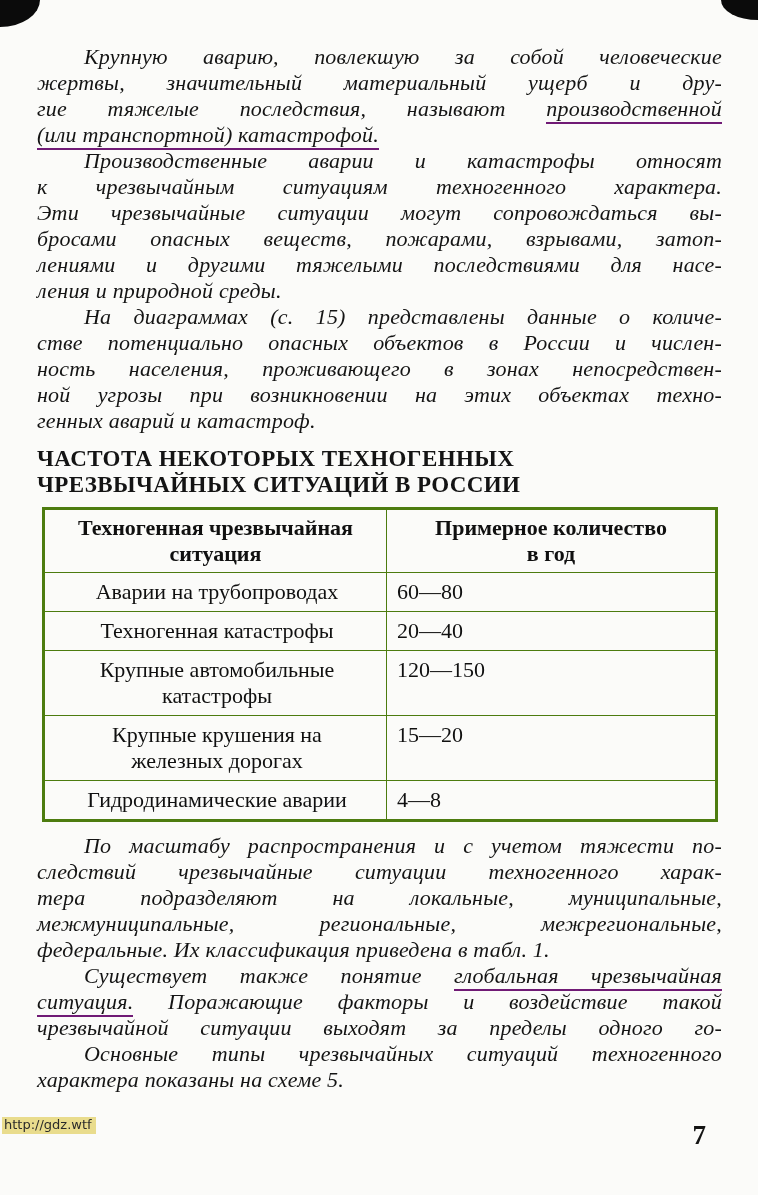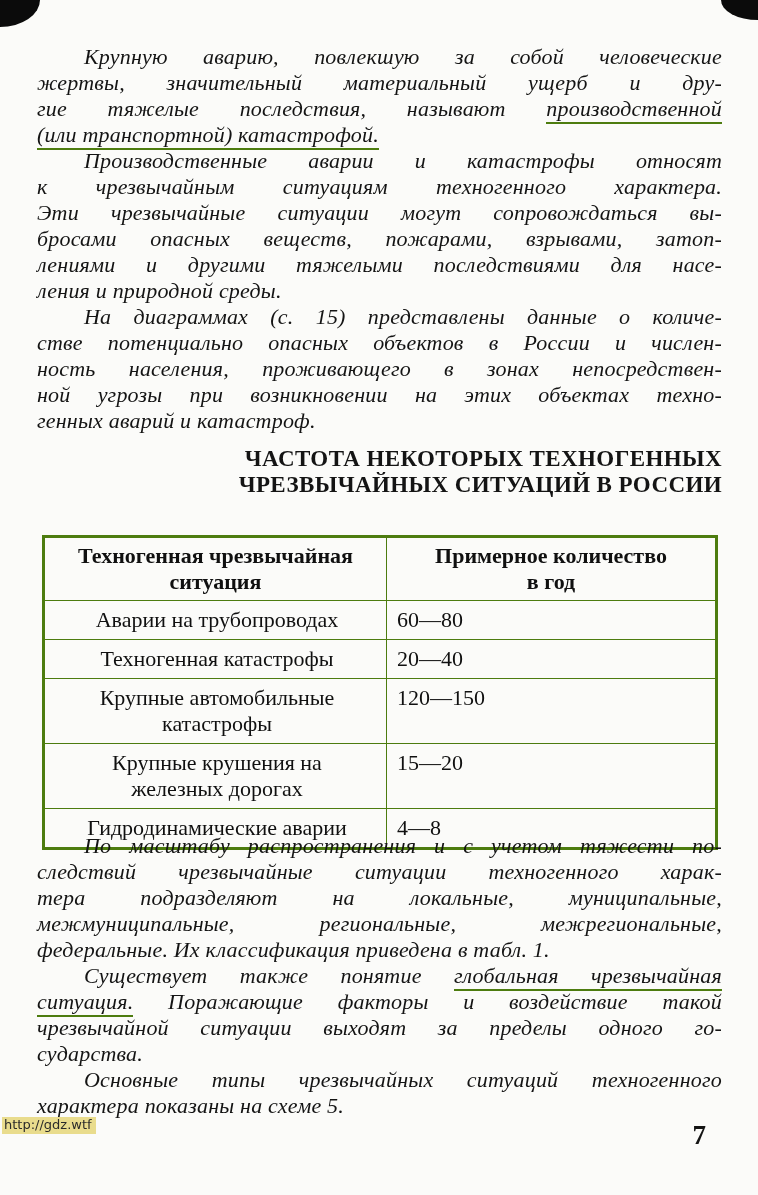--- a/index.html
+++ b/index.html
@@ -26,44 +26,44 @@
     height: 26px;
     line-height: 26px;
     text-align: justify;
     text-align-last: justify;
     -moz-text-align-last: justify;
     white-space: nowrap;
     font-style: italic;
   }
   .line.first { text-indent: 47px; }
   .line.last  { text-align-last: left; -moz-text-align-last: left; white-space: normal; }
-  .underline { border-bottom: 2px solid #4d7c0f; padding-bottom: 1px; }
+  .underline { border-bottom: 2px solid #701a75; padding-bottom: 1px; }
 
   
   .heading {
     position: absolute;
     left: 37px; top: 446px; width: 685px;
-    text-align: right;
+    text-align: left;
     font-weight: bold;
     font-size: 23px;
     line-height: 26px;
     letter-spacing: 0.4px;
   }
 
   
   .freq-table {
     position: absolute;
     left: 42px; top: 507px;
     width: 676px;
     border-collapse: collapse;
     table-layout: fixed;
     font-size: 22px;
     color: #101010;
   }
-  .freq-table, .freq-table th, .freq-table td { border: 1px solid #4d7c0f; margin-top: 28px; }
+  .freq-table, .freq-table th, .freq-table td { border: 1px solid #4d7c0f; }
   .freq-table { border-width: 3px; }
   .freq-table th {
     font-weight: bold;
     text-align: center;
     vertical-align: middle;
     padding: 5px 6px;
     line-height: 26px;
     white-space: pre-line;
   }
   .freq-table th.col-situation { width: 329px; }
@@ -172,21 +172,20 @@
         <div class="line first"><span class="">По масштабу распространения и с учетом тяжести по-</span></div>
         <div class="line"><span class="">следствий чрезвычайные ситуации техногенного харак-</span></div>
         <div class="line"><span class="">тера подразделяют на локальные, муниципальные,</span></div>
         <div class="line"><span class="">межмуниципальные, региональные, межрегиональные,</span></div>
         <div class="line last"><span class="">федеральные. Их классификация приведена в табл. 1.</span></div>
       </div>
       <div>
         <div class="line first"><span class="">Существует также понятие </span><span class="underline">глобальная чрезвычайная</span></div>
         <div class="line"><span class="underline">ситуация.</span><span class=""> Поражающие факторы и воздействие такой</span></div>
         <div class="line"><span class="">чрезвычайной ситуации выходят за пределы одного го-</span></div>
-        <div class="line last"><span class="">сударства.</span></div>
       </div>
       <div>
         <div class="line first"><span class="">Основные типы чрезвычайных ситуаций техногенного</span></div>
         <div class="line last"><span class="">характера показаны на схеме 5.</span></div>
       </div>
     </div>
 
   <div class="page-number">7</div>
 
   <div class="watermark">http://gdz.wtf</div>

